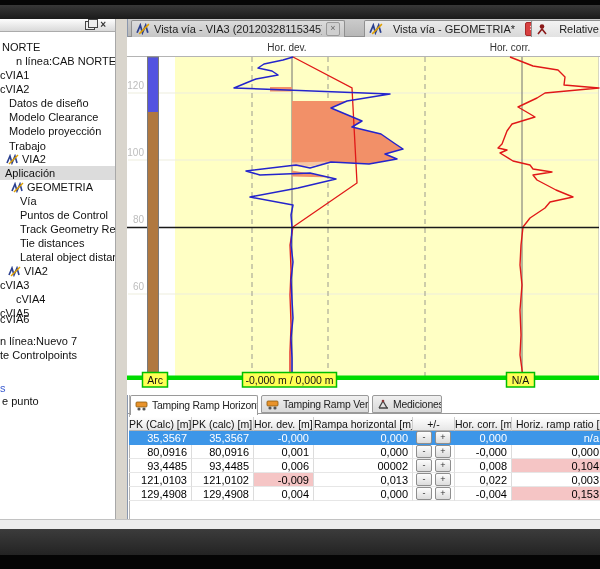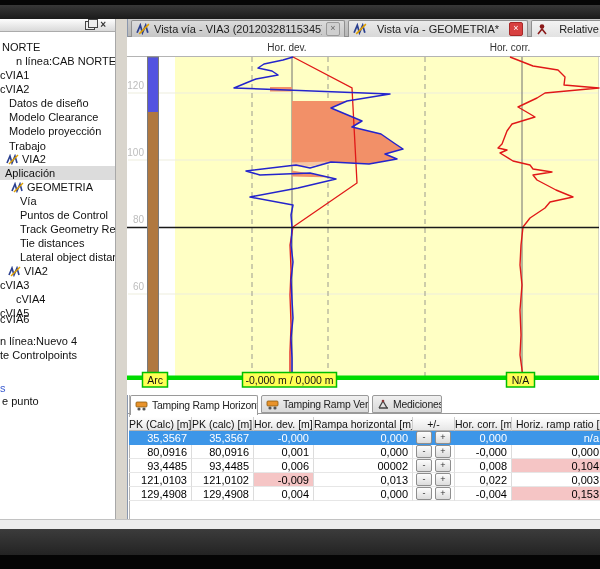--- a/index.html
+++ b/index.html
@@ -29,21 +29,21 @@
   
   .split{left:115px;top:19px;width:12px;height:500px;background:#d9d5cd;border-left:1px solid #a8a8a8;box-sizing:border-box;}
   .panel-edge{left:127px;top:19px;width:1px;height:500px;background:#8a97ad;}
 
   
   .dtabstrip{left:128px;top:19px;width:472px;height:18px;background:linear-gradient(#cbcbcb,#b7b7b7);border-bottom:1px solid #909090;box-sizing:border-box;}
   .dtab{position:absolute;top:1px;height:17px;border:1px solid #8f8f8f;border-bottom:none;border-radius:2px 2px 0 0;
         box-sizing:border-box;display:flex;align-items:center;font-size:11px;color:#222;padding:0 4px;gap:4px;}
   .dtab .lbl{flex:1;text-align:center;white-space:nowrap;overflow:hidden;}
   .dtab1{left:3px;width:214px;background:linear-gradient(#dcdcdc,#c6c6c6);}
-  .dtab2{left:220px;width:180px;background:linear-gradient(#eaeaea,#d8d8d8);}
+  .dtab2{left:236px;width:180px;background:linear-gradient(#eaeaea,#d8d8d8);}
   .dtab3{left:403px;width:80px;background:linear-gradient(#f3f3f3,#e2e2e2);}
   .tclose{width:12px;height:12px;border:1px solid #9a9a9a;border-radius:2px;background:#cfcfcf;color:#666;
           font-size:9px;line-height:10px;text-align:center;flex:none;}
   .tclose.red{background:#d84040;border-color:#a82828;color:#fff;}
 
   
   .chart-panel{left:127px;top:37px;width:473px;height:358px;background:#fff;}
   .chart-panel svg text{font-family:"Liberation Sans",sans-serif;}
 
   
@@ -123,21 +123,21 @@
             <path d="M1 9 L4 2 L6 9 L9 2 L11 9" stroke="#2a3f8f" fill="none" stroke-width="1.6"></path>
             <path d="M3 10 L12 1" stroke="#e0a000" stroke-width="1.4"></path>
           </svg>
         </span>
       <span>VIA2</span>
     </div>
     <div class="ti" style="top:246px;padding-left:0px">cVIA3</div>
     <div class="ti" style="top:260px;padding-left:16px">cVIA4</div>
     <div class="ti" style="top:274px;padding-left:0px">cVIA5</div>
     <div class="ti" style="top:280px;padding-left:0px">cVIA6</div>
-    <div class="ti" style="top:302px;padding-left:0px">n línea:Nuevo 4</div>
+    <div class="ti" style="top:302px;padding-left:0px">n línea:Nuevo 7</div>
     <div class="ti" style="top:316px;padding-left:0px">te Controlpoints</div>
     <div class="ti blue" style="top:349px;padding-left:0px">s</div>
     <div class="ti" style="top:362px;padding-left:2px">e punto</div>
   </div>
 
   <div class="abs split"></div>
   <div class="abs panel-edge"></div>
 
   <div class="abs dtabstrip">
     <div class="dtab dtab1">

